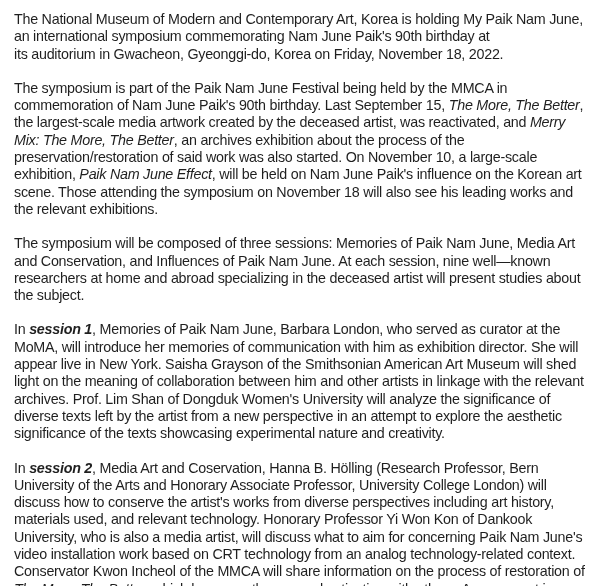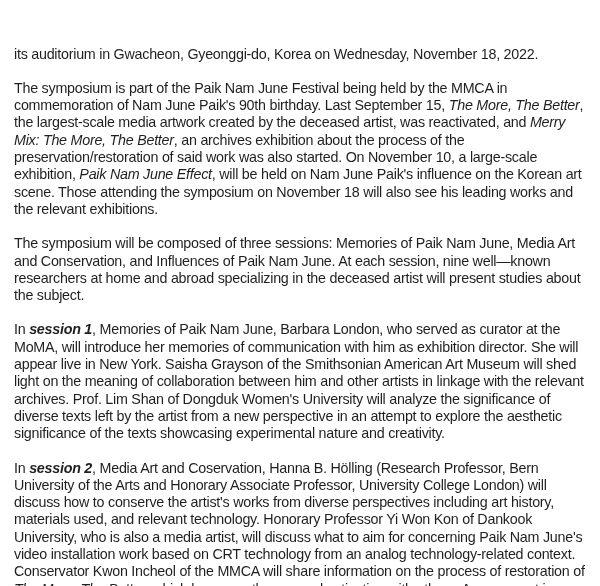--- a/index.html
+++ b/index.html
@@ -14,23 +14,23 @@
   .doc { padding: 11px 8px 0 14px; }
   .doc p { margin: 0 0 17px 0; }
   b { font-weight: bold; font-style: italic; }
   i { font-style: italic; }
 </style>
 </head>
 <body>
 
 <div class="doc">
   <p>
-    <br>
-    <br>
-    <span>its auditorium in Gwacheon, Gyeonggi-do, Korea on Wednesday, November 18, 2022.</span>
+    <span>The National Museum of Modern and Contemporary Art, Korea is holding My Paik Nam June,</span><br>
+    <span>an international symposium commemorating Nam June Paik's 90th birthday at</span><br>
+    <span>its auditorium in Gwacheon, Gyeonggi-do, Korea on Friday, November 18, 2022.</span>
   </p>
 
   <p><span>The symposium is part of the Paik Nam June Festival being held by the MMCA in commemoration of Nam June Paik's 90th birthday. Last September 15, </span><i>The More, The Better</i><span>, the largest-scale media artwork created by the deceased artist, was reactivated, and </span><i>Merry Mix: The More, The Better</i><span>, an archives exhibition about the process of the preservation/restoration of said work was also started. On November 10, a large-scale exhibition, </span><i>Paik Nam June Effect</i><span>, will be held on Nam June Paik's influence on the Korean art scene. Those attending the symposium on November 18 will also see his leading works and the relevant exhibitions.</span></p>
 
   <p>The symposium will be composed of three sessions: Memories of Paik Nam June, Media Art and Conservation, and Influences of Paik Nam June. At each session, nine well—known researchers at home and abroad specializing in the deceased artist will present studies about the subject.</p>
 
   <p><span>In </span><b>session 1</b><span>, Memories of Paik Nam June, Barbara London, who served as curator at the MoMA, will introduce her memories of communication with him as exhibition director. She will appear live in New York. Saisha Grayson of the Smithsonian American Art Museum will shed light on the meaning of collaboration between him and other artists in linkage with the relevant archives. Prof. Lim Shan of Dongduk Women's University will analyze the significance of diverse texts left by the artist from a new perspective in an attempt to explore the aesthetic significance of the texts showcasing experimental nature and creativity.</span></p>
 
   <p><span>In </span><b>session 2</b><span>, Media Art and Coservation, Hanna B. Hölling (Research Professor, Bern University of the Arts and Honorary Associate Professor, University College London) will discuss how to conserve the artist's works from diverse perspectives including art history, materials used, and relevant technology. Honorary Professor Yi Won Kon of Dankook University, who is also a media artist, will discuss what to aim for concerning Paik Nam June's video installation work based on CRT technology from an analog technology-related context. Conservator Kwon Incheol of the MMCA will share information on the process of restoration of </span><i>The More, The Better</i><span>, which has recently resumed activation with others. As an expert in conservation, he will present new discussion about monitor-based preservation issues commonly occurring in the deceased artist's work.</span></p>
 </div>

